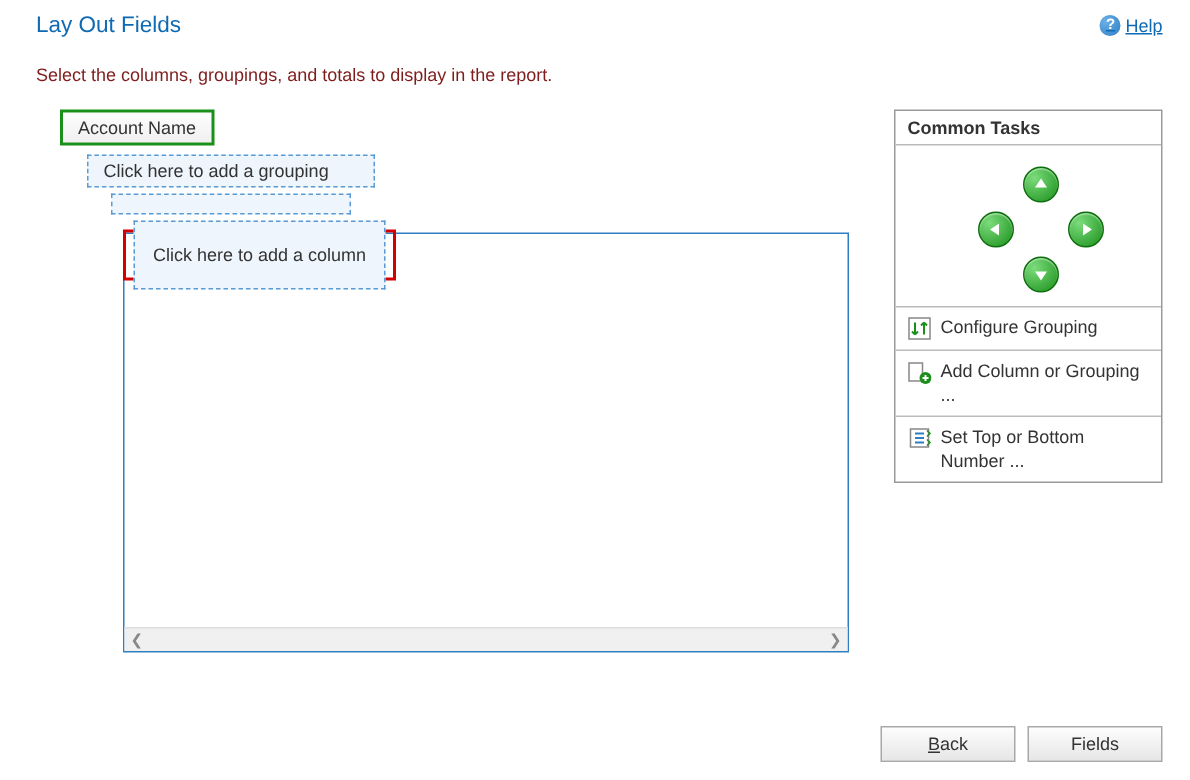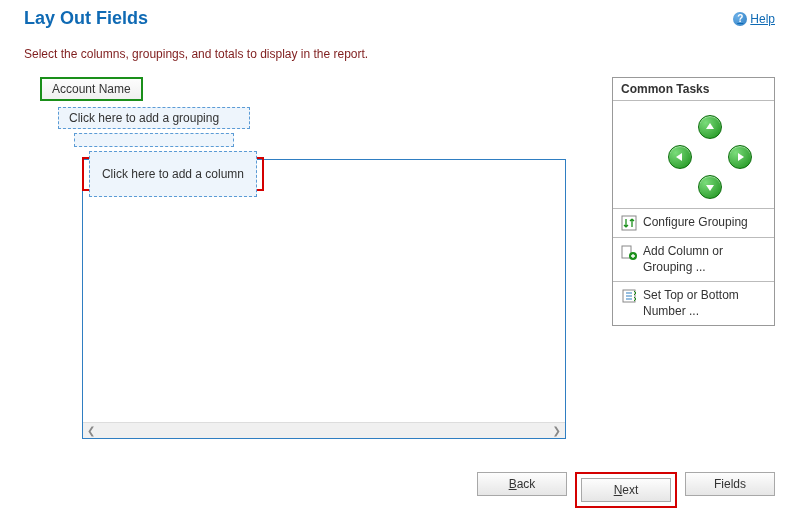--- a/index.html
+++ b/index.html
@@ -14,22 +14,22 @@
       overflow: hidden;
     }
     .header {
       display: flex;
       justify-content: space-between;
       align-items: center;
       padding: 8px 18px 0 24px;
     }
     .title {
       color: #0f6ab4;
-      font-size: 18px;
-      font-weight: bold;
+      font-size: 15px;
+      font-weight: normal;
     }
     .help-link {
       color: #0f6ab4;
       text-decoration: underline;
       cursor: pointer;
       display: inline-flex;
       align-items: center;
       gap: 3px;
       font-size: 12px;
     }
@@ -111,21 +111,21 @@
       background: #f0f0f0;
       border-top: 1px solid #ddd;
       display: flex;
       align-items: center;
       justify-content: space-between;
       font-size: 10px;
       color: #888;
       padding: 0 4px;
     }
     .common-tasks {
-      width: 163px;
+      width: 179px;
       border: 1px solid #999;
       margin-left: auto;
     }
     .ct-header {
       font-weight: bold;
       padding: 4px 8px;
       border-bottom: 1px solid #bbb;
     }
     .arrows-pad {
       height: 108px;
@@ -281,17 +281,14 @@
             </svg>
         </span>
         <span class="task-label">Set Top or Bottom Number ...</span>
       </div>
     </div>
   </div>
 </div>
 
 <div class="button-bar">
   <div class="win-btn"><span class="underline-letter">B</span><span>ack</span></div>
-  <div class="red-next-box">
-    <div class="win-btn"><span class="underline-letter">N</span><span>ext</span></div>
-  </div>
   <div class="win-btn">Fields</div>
 </div>
 
 </body></html>

